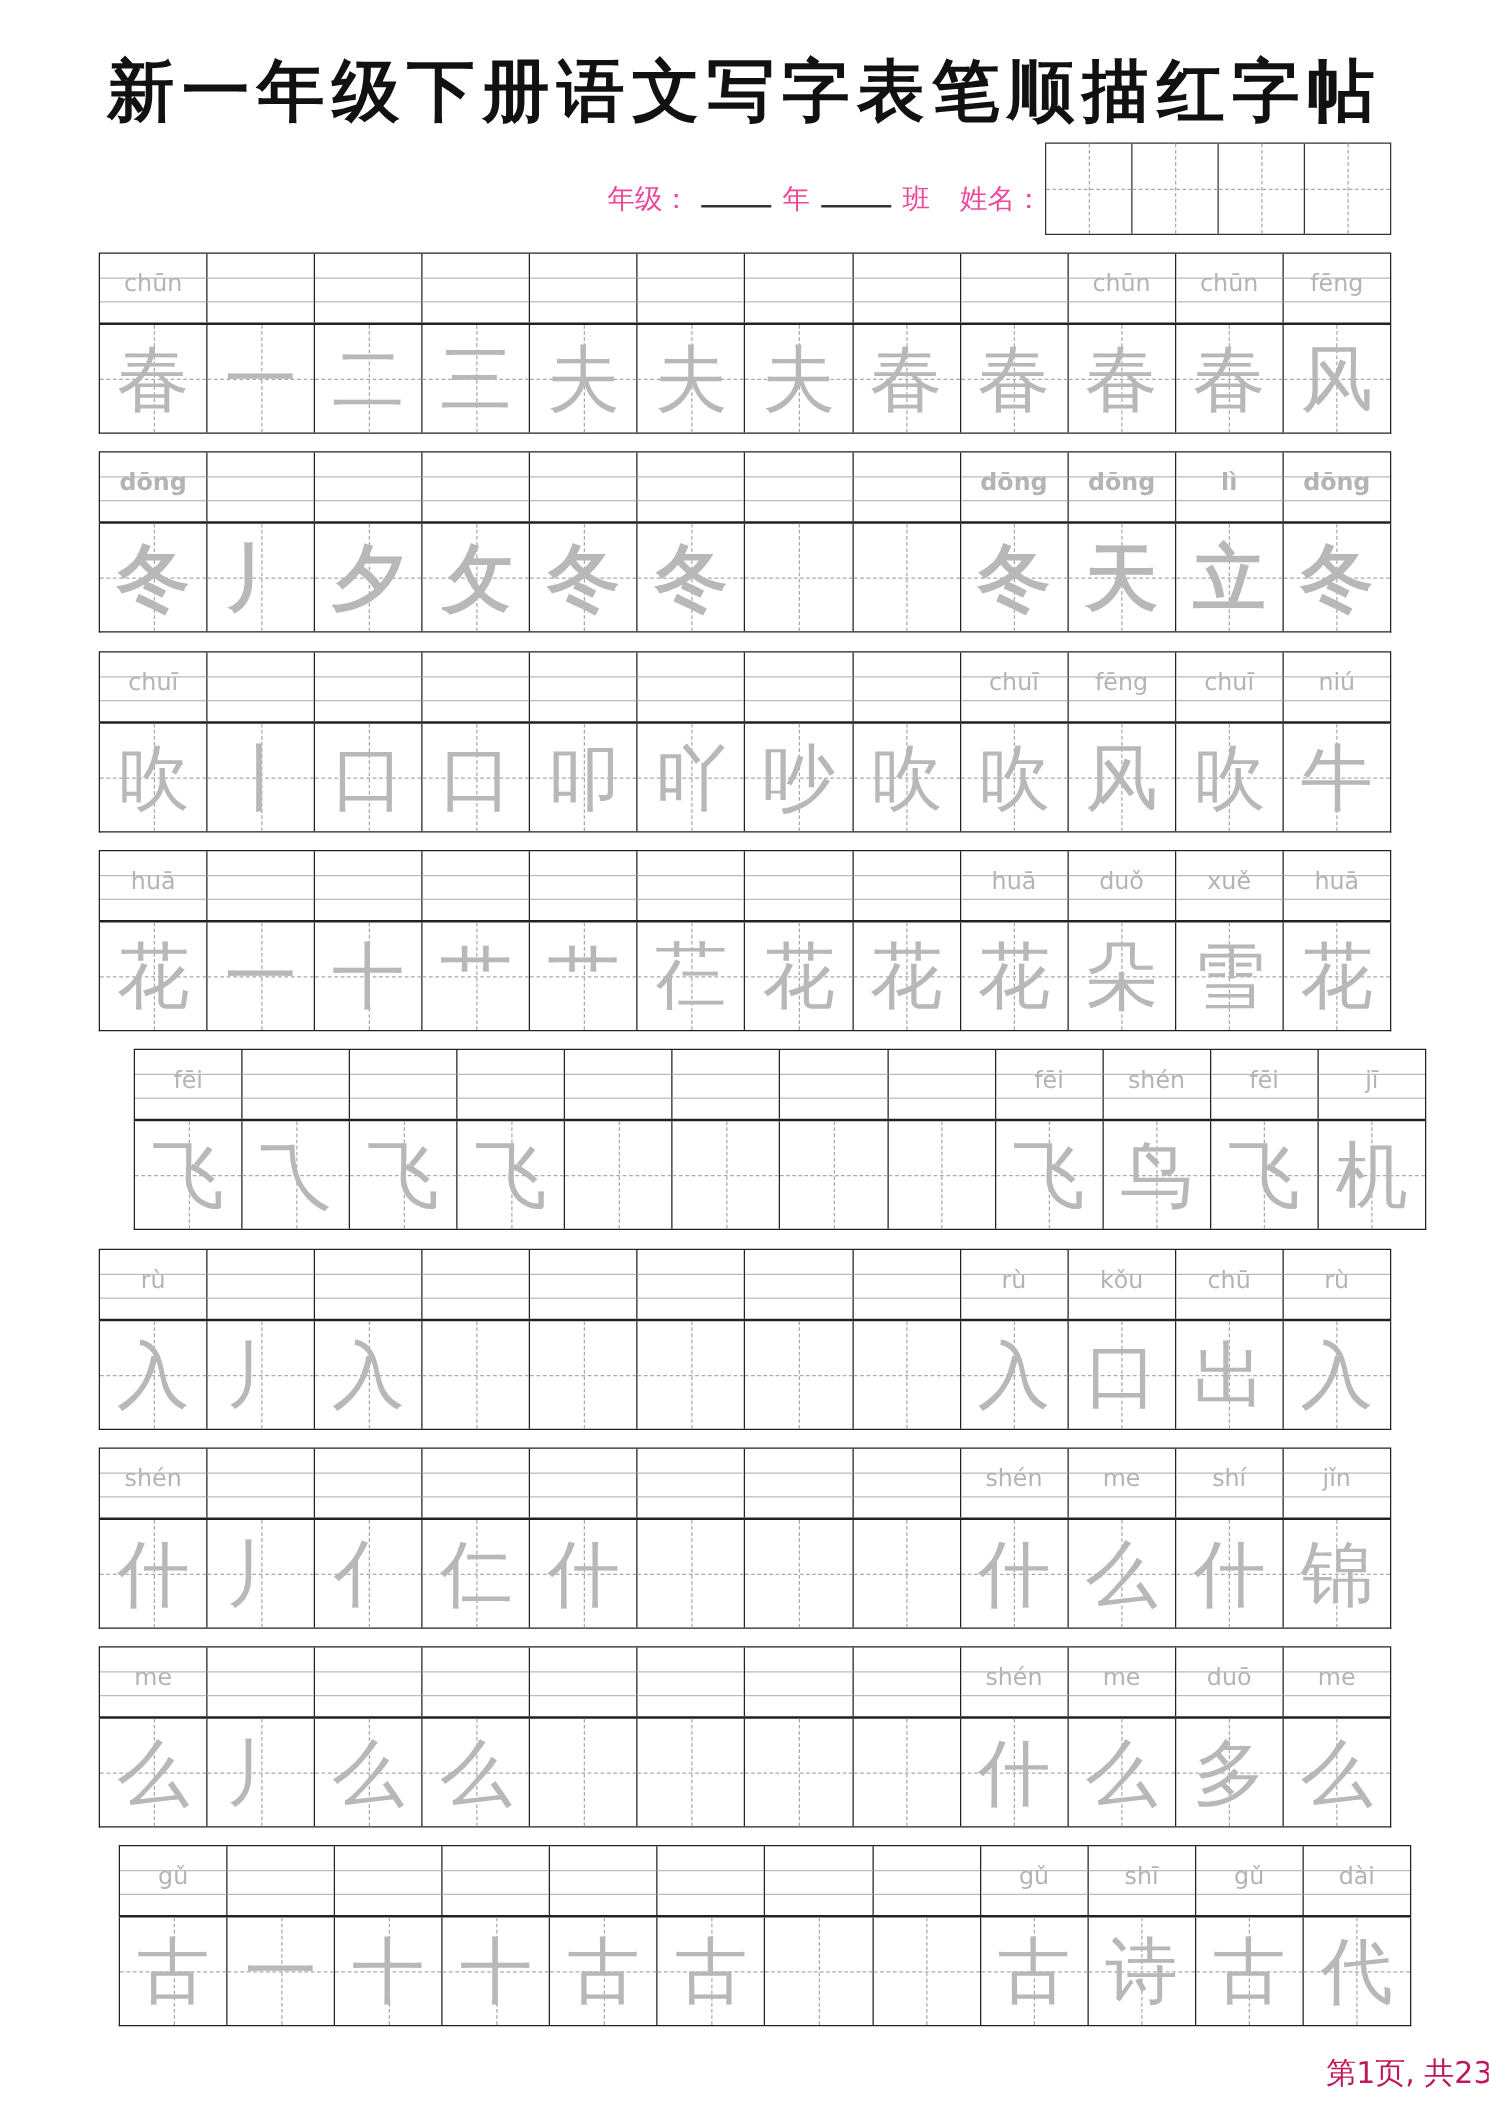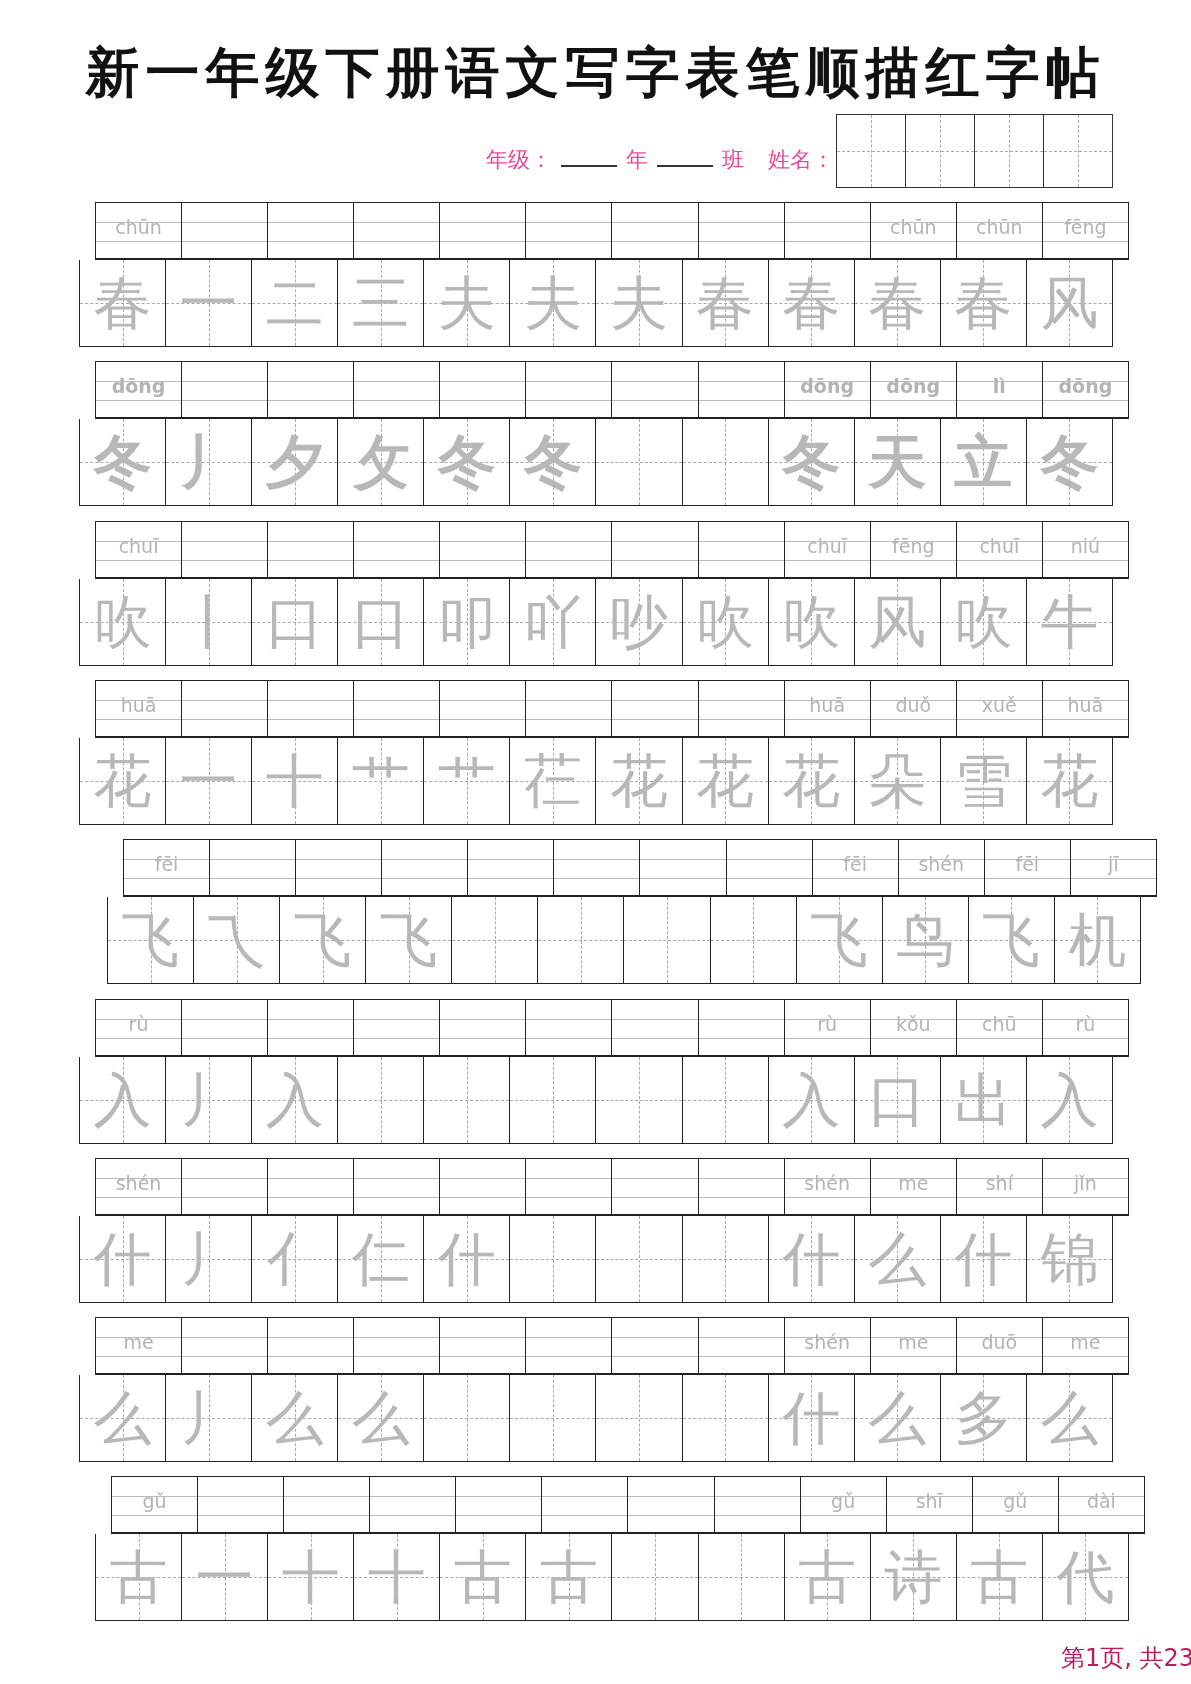--- a/index.html
+++ b/index.html
@@ -1,32 +1,32 @@
 <!DOCTYPE html>
 <html><head>
 <meta charset="utf-8">
 <style>
   html, body { margin: 0; padding: 0; background: #ffffff; }
   body { width: 1191px; height: 1684px; position: relative; overflow: hidden;
          font-family: "DejaVu Serif", "Liberation Serif", serif; }
   .title { position: absolute; left: 0; top: 38px; width: 1191px; text-align: center;
            font-size: 54px; font-weight: bold; letter-spacing: 6px; color: #111;
-           font-family: Liberation Serif, serif; line-height: 70px; }
+           font-family: Liberation Sans, sans-serif; line-height: 70px; }
   .info { position: absolute; left: 486px; top: 146px; font-size: 22px; color: #ec4899;
           font-family: "DejaVu Serif", serif; line-height: 28px; white-space: nowrap; }
   .info .blank { display: inline-block; width: 56px; border-bottom: 2px solid #333; height: 18px; margin: 0 2px; vertical-align: baseline; }
   .namebox { position: absolute; left: 836px; top: 114px; height: 72px; display: flex;
              border: 1.5px solid #333; }
   .namebox .nb { width: 68px; height: 72px; position: relative; border-right: 1.5px solid #333; }
   .namebox .nb:last-child { border-right: none; }
   .nb .vd { position: absolute; left: 50%; top: 0; bottom: 0; border-left: 1px dashed #aaa; }
   .nb .hd { position: absolute; top: 50%; left: 0; right: 0; border-top: 1px dashed #aaa; }
 
   .row { position: absolute; left: 79px; width: 1034px; height: 145px; }
-  .row .py { position: absolute; left: 16px; top: 0; width: 1034px; height: 58px; display: flex;
+  .row .py { position: absolute; left: 0; top: 0; width: 1034px; height: 58px; display: flex;
              border: 1.5px solid #222; border-bottom: 2px solid #222; box-sizing: border-box; }
   .row .ch { position: absolute; left: 0; top: 58px; width: 1034px; height: 87px; display: flex;
              border: 1.5px solid #222; border-top: none; box-sizing: border-box; }
   .pycell { flex: 1; position: relative; border-right: 1.5px solid #222; }
   .pycell:last-child { border-right: none; }
   .pycell .l1 { position: absolute; left: 0; right: 0; top: 19px; border-top: 1px solid #bbb; }
   .pycell .l2 { position: absolute; left: 0; right: 0; top: 38px; border-top: 1px solid #bbb; }
   .pycell .pt { position: absolute; left: 0; right: 0; top: 12px; text-align: center;
                 font-family: "DejaVu Sans", "Liberation Sans", sans-serif; font-size: 19px;
                 color: #b4b4b4; line-height: 24px; }

